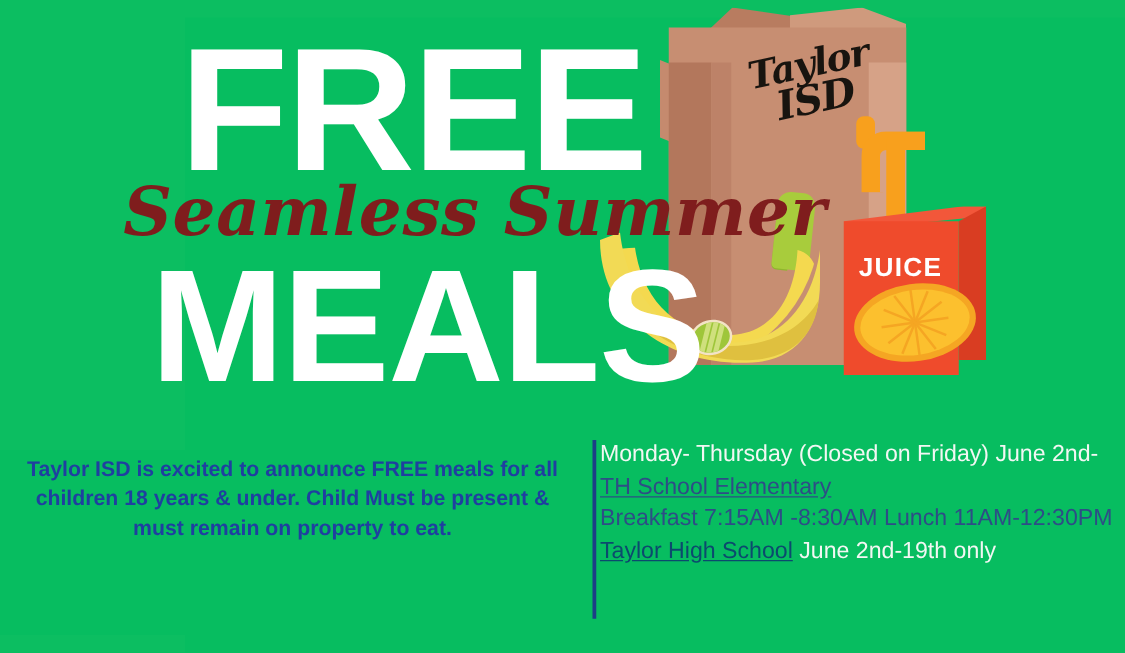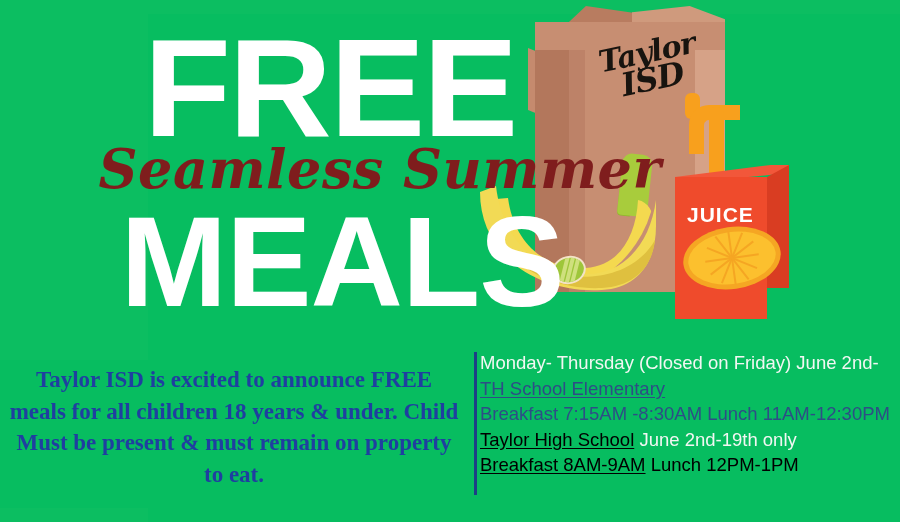--- a/index.html
+++ b/index.html
@@ -206,21 +206,21 @@
   .juice {
     position: absolute;
     left: 195px;
     top: 165px;
     width: 120px;
     height: 135px;
   }
   .juice-front {
     position: absolute;
     left: 0; top: 12px;
-    width: 92px; height: 142px;
+    width: 92px; height: 123px;
     background: #ef4b2c;
   }
   .juice-side {
     position: absolute;
     left: 92px; top: 0px;
     width: 22px; height: 123px;
     background: #d93d22;
     clip-path: polygon(0 12px, 100% 0, 100% 100%, 0 100%);
   }
   .juice-top {
@@ -349,42 +349,42 @@
     background: #1d3f86;
   }
 
   .left-copy {
     position: absolute;
     left: 8px;
     top: 364px;
     width: 452px;
     text-align: center;
     color: #1f3fa0;
-    font-family: Liberation Serif, serif;
+    font-family: Liberation Sans, sans-serif;
     font-weight: 700;
-    font-size: 23px;
+    font-size: 17px;
     line-height: 1.38;
   }
 
   .right-copy {
     position: absolute;
     left: 480px;
     top: 350px;
     width: 418px;
     text-align: left;
     font-family: "Liberation Sans", sans-serif;
     font-weight: 400;
     font-size: 18.5px;
     line-height: 1.38;
   }
   .right-copy .wline { color: #f2f7f3; display: block; }
   .right-copy .bline { color: #2e4d86; display: block; }
   .right-copy .ul { text-decoration: underline; text-underline-offset: 2px; }
   .right-copy .wseg { color: #f2f7f3; }
-  .right-copy .bseg { color: #000000; }
+  .right-copy .bseg { color: #0c4a6e; }
 </style>
 </head>
 <body>
 
 <div id="flyer">
 
   <div class="inner-panel"></div>
   <div class="inner-panel-2"></div>
 
   <div class="art">
@@ -442,16 +442,15 @@
 
   <div class="divider"></div>
 
   <div class="left-copy">Taylor ISD is excited to announce FREE meals for all children 18 years &amp; under. Child Must be present &amp; must remain on property to eat.</div>
 
   <div class="right-copy">
     <span class="wline">Monday- Thursday (Closed on Friday) June 2nd-</span>
     <span class="bline ul">TH School Elementary</span>
     <span class="bline">Breakfast 7:15AM -8:30AM Lunch 11AM-12:30PM</span>
     <span class="bline"><span class="bseg ul">Taylor High School</span><span class="wseg"> June 2nd-19th only</span></span>
-    <span class="bline"><span class="bseg ul">Breakfast 8AM-9AM</span><span class="bseg"> Lunch 12PM-1PM</span></span>
   </div>
 
 </div>
 
 </body></html>

